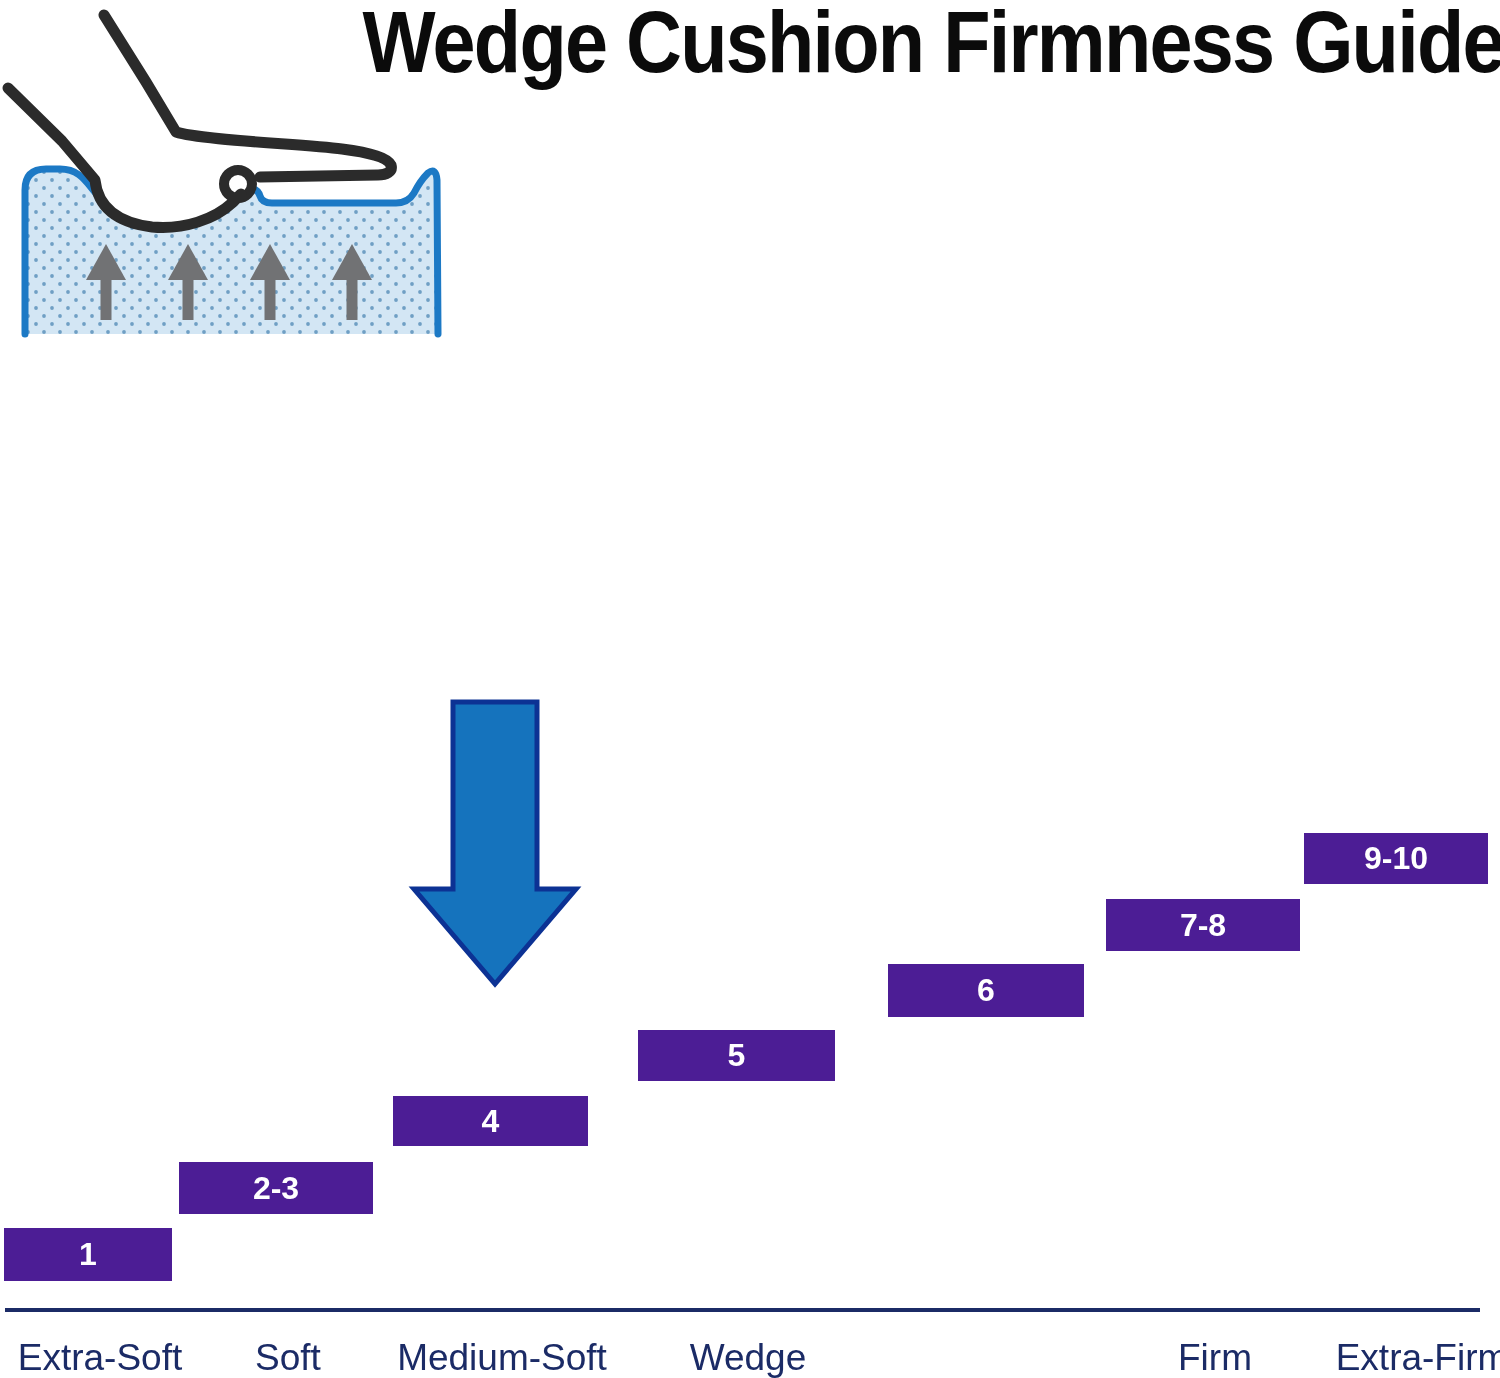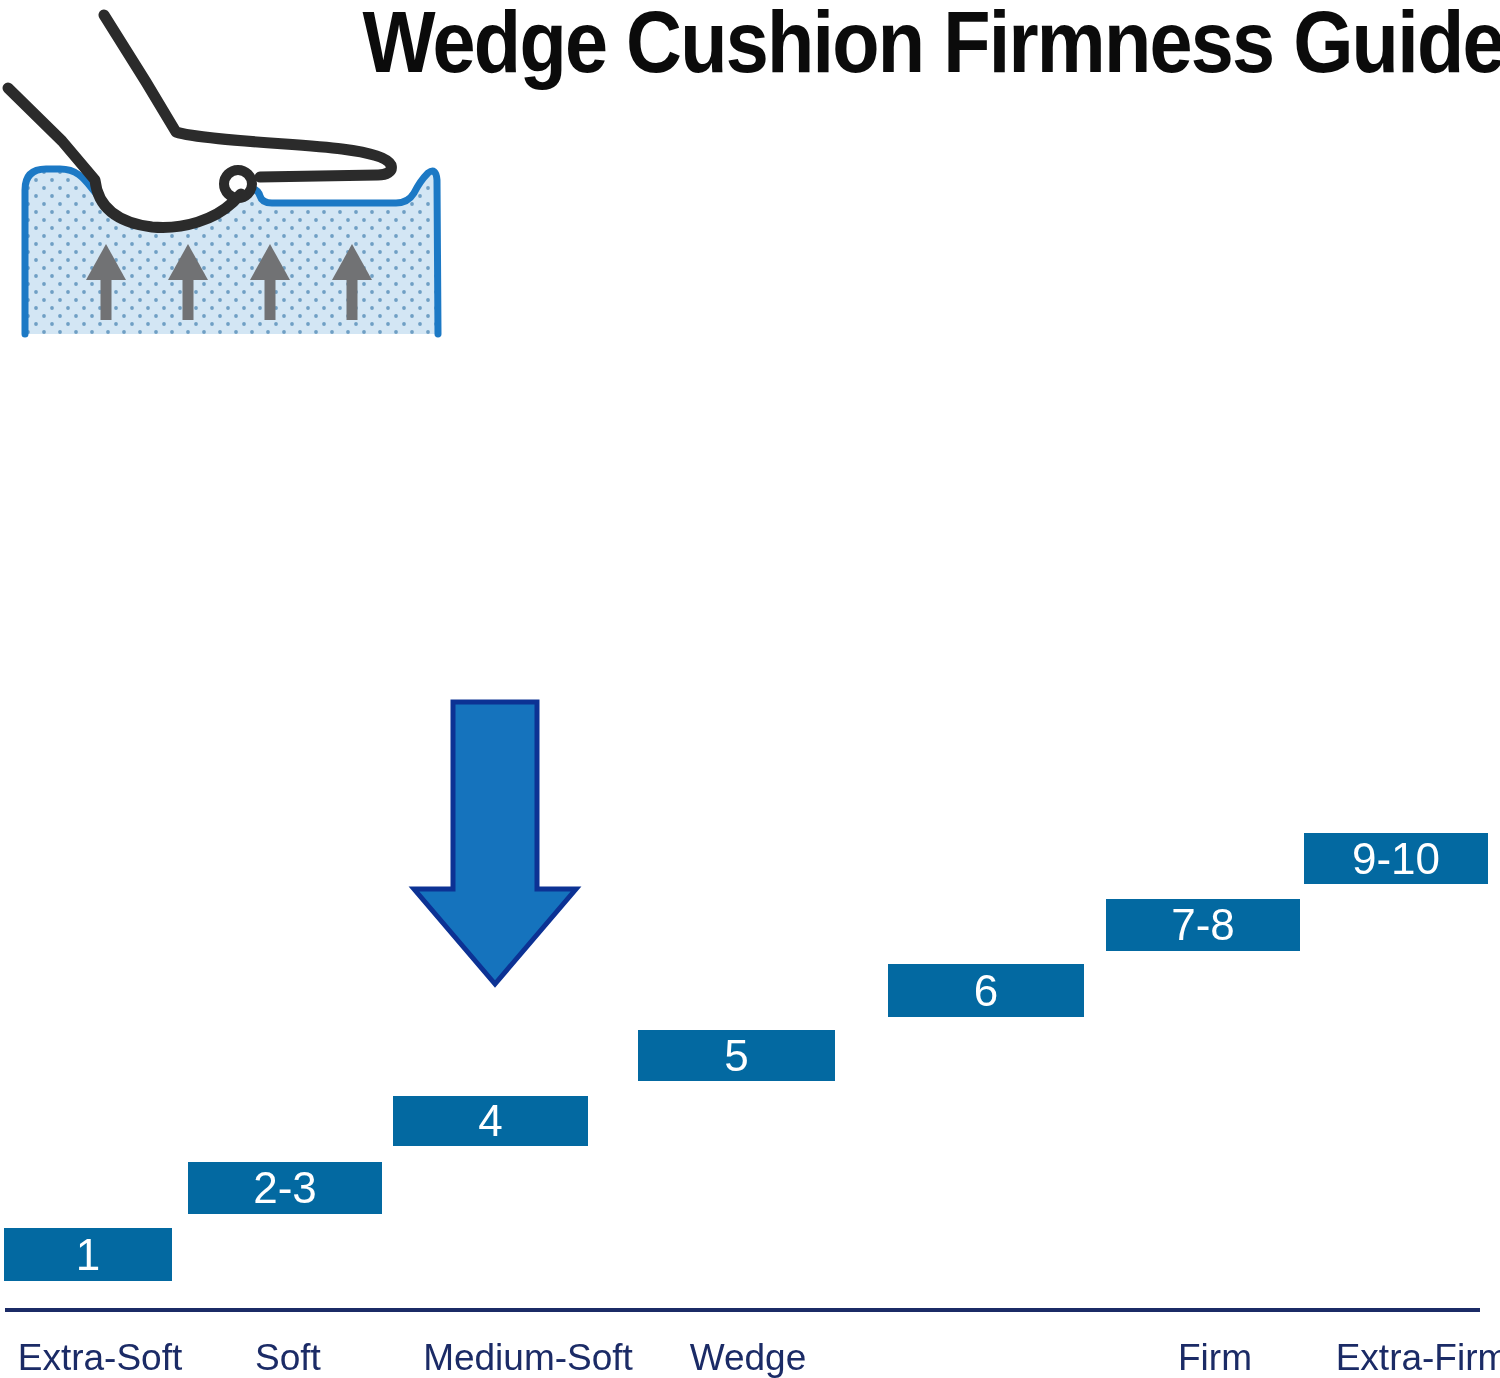--- a/index.html
+++ b/index.html
@@ -8,22 +8,22 @@
     overflow:hidden;font-family:"Liberation Sans",sans-serif;
   }
   .title{
     position:absolute;left:290px;top:-6px;width:1210px;line-height:96px;
     text-align:center;font-size:88px;font-weight:bold;letter-spacing:-2px;
     color:#0b0b0b;white-space:nowrap;transform:scaleX(.88);transform-origin:center;
   }
   .icon-svg{position:absolute;left:0;top:0;width:455px;height:340px;}
   .pointer-svg{position:absolute;left:400px;top:695px;width:190px;height:300px;}
   .bar{
-    position:absolute;background:#0369a1;color:#ffffff;font-weight:normal;
-    font-size:44px;display:flex;align-items:center;justify-content:center;
+    position:absolute;background:#4c1d95;color:#ffffff;font-weight:bold;
+    font-size:32px;display:flex;align-items:center;justify-content:center;
   }
   .axis{position:absolute;left:5px;top:1308px;width:1475px;height:4px;background:#1b2b66;}
   .cat{
     position:absolute;top:1337px;transform:translateX(-50%);
     font-size:37px;font-weight:normal;color:#1b2b66;white-space:nowrap;padding-left:24px;
   }
 </style>
 </head>
 <body>
 
@@ -76,21 +76,21 @@
     </g>
   </svg>
 
   <svg class="pointer-svg" viewBox="400 695 190 300">
     <polygon points="453,702 537,702 537,889 576,889 495,984 414,889 453,889" fill="#1573bd" stroke="#0c3294" stroke-width="5" stroke-linejoin="miter"></polygon>
   </svg>
 
   <div class="bar" style="left:4px;top:1228px;width:168px;height:53px;">
     <span>1</span>
   </div>
-  <div class="bar" style="left:179px;top:1162px;width:194px;height:52px;margin-left:9px;">
+  <div class="bar" style="left:179px;top:1162px;width:194px;height:52px;">
     <span>2-3</span>
   </div>
   <div class="bar" style="left:393px;top:1096px;width:195px;height:50px;">
     <span>4</span>
   </div>
   <div class="bar" style="left:638px;top:1030px;width:197px;height:51px;">
     <span>5</span>
   </div>
   <div class="bar" style="left:888px;top:964px;width:196px;height:53px;">
     <span>6</span>
@@ -99,18 +99,18 @@
     <span>7-8</span>
   </div>
   <div class="bar" style="left:1304px;top:833px;width:184px;height:51px;">
     <span>9-10</span>
   </div>
 
   <div class="axis"></div>
 
   <span class="cat" style="left:88px;">Extra-Soft</span>
   <span class="cat" style="left:276px;">Soft</span>
-  <span class="cat" style="left:516px;">Medium-Soft</span>
+  <span class="cat" style="left:490px;">Medium-Soft</span>
   <span class="cat" style="left:736px;">Wedge</span>
   <span class="cat" style="left:1203px;">Firm</span>
   <span class="cat" style="left:1396px;margin-left:14px;">Extra-Firm</span>
 
 </div>
 
 </body></html>

